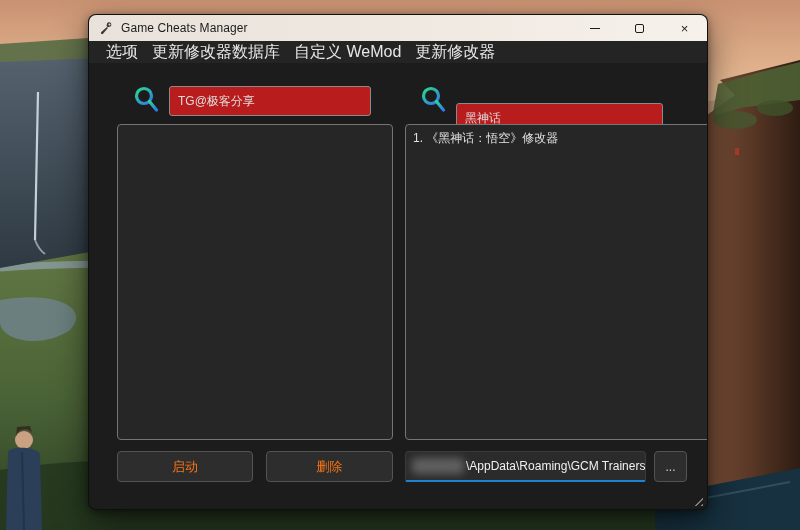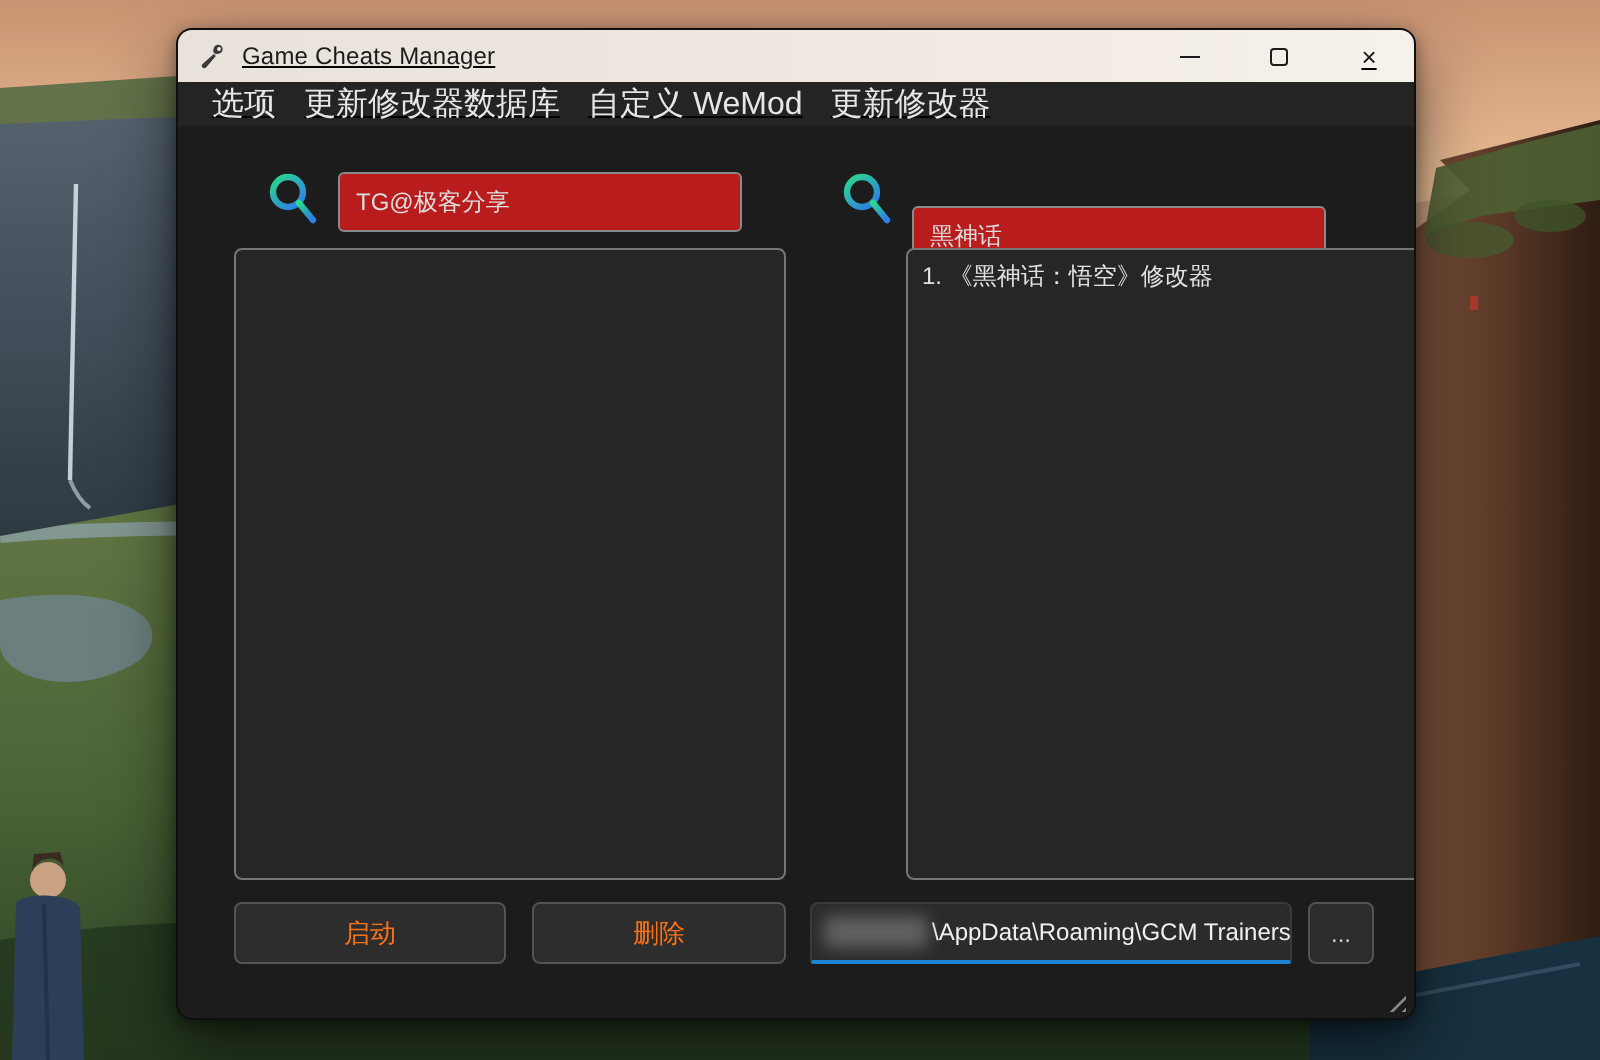--- a/index.html
+++ b/index.html
@@ -9,21 +9,20 @@
   
   .wallpaper { position:absolute; inset:0; z-index:0; }
 
   
   .window {
     position:absolute; left:88px; top:14px; width:620px; height:496px; z-index:10;
     border-radius:8px; overflow:hidden;
     background:#1c1c1c;
     box-shadow:0 14px 34px rgba(0,0,0,.55), 0 2px 8px rgba(0,0,0,.4);
     border:1px solid rgba(0,0,0,.45);
-    text-decoration:underline;
   }
 
   
   .titlebar {
     height:26px; background:linear-gradient(90deg,#e9e2da 0%, #efe9e2 55%, #f6f1ea 100%);
     display:flex; align-items:center; padding-left:10px;
   }
   .app-icon { width:14px; height:14px; margin-right:8px; flex:0 0 auto; }
   .title-text { font-size:12px; color:#1b1b1b; letter-spacing:.1px; }
   .caption-buttons { margin-left:auto; display:flex; height:100%; }
@@ -52,21 +51,21 @@
   }
   #search-installed { left:80px;  width:202px; }
   #search-database  { left:367px; width:207px;margin-top:17px; }
 
   .list-panel {
     position:absolute; top:109px; height:316px;
     background:#262626; border:1px solid #757575; border-radius:4px;
     overflow:hidden; padding:5px 7px;
   }
   #list-installed { left:28px;  width:276px; }
-  #list-results   { left:316px; width:327px;margin-left:48px; }
+  #list-results   { left:316px; width:327px; }
   .list-item { color:#e2e2e2; font-size:12px; line-height:17px; white-space:nowrap; }
 
   .action-btn {
     position:absolute; top:436px; height:31px;
     background:#2d2d2d; border:1px solid #535353; border-radius:4px;
     color:#f97316; font-size:13px; display:flex; align-items:center; justify-content:center;
     cursor:default; font-family:"Liberation Sans","DejaVu Sans",sans-serif;
   }
   #btn-launch { left:28px;  width:136px; }
   #btn-delete { left:177px; width:127px; }

